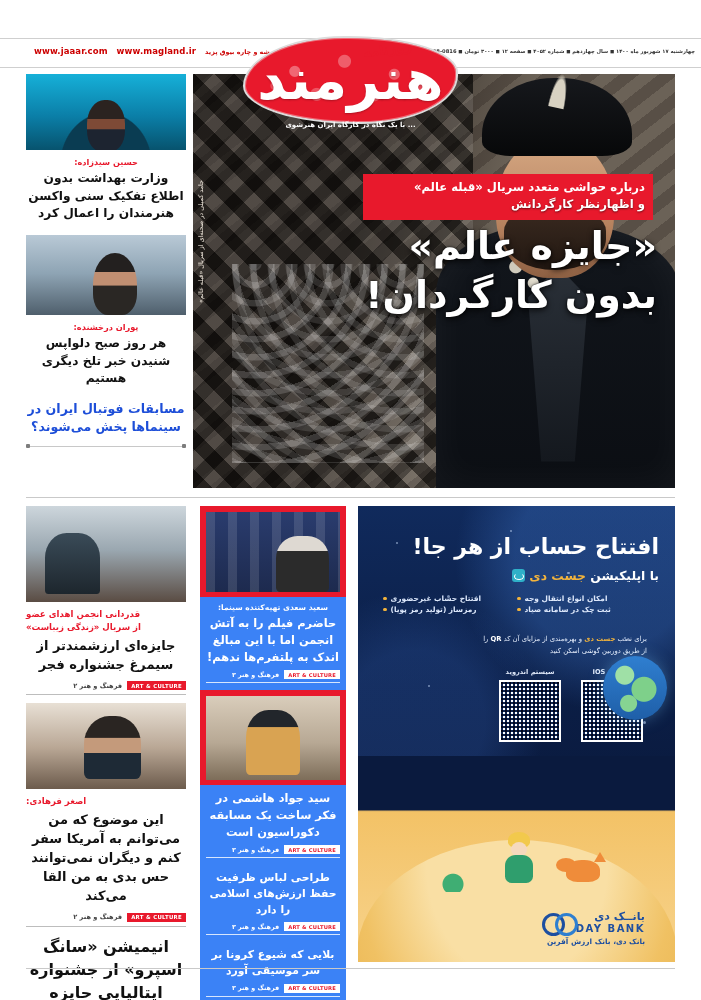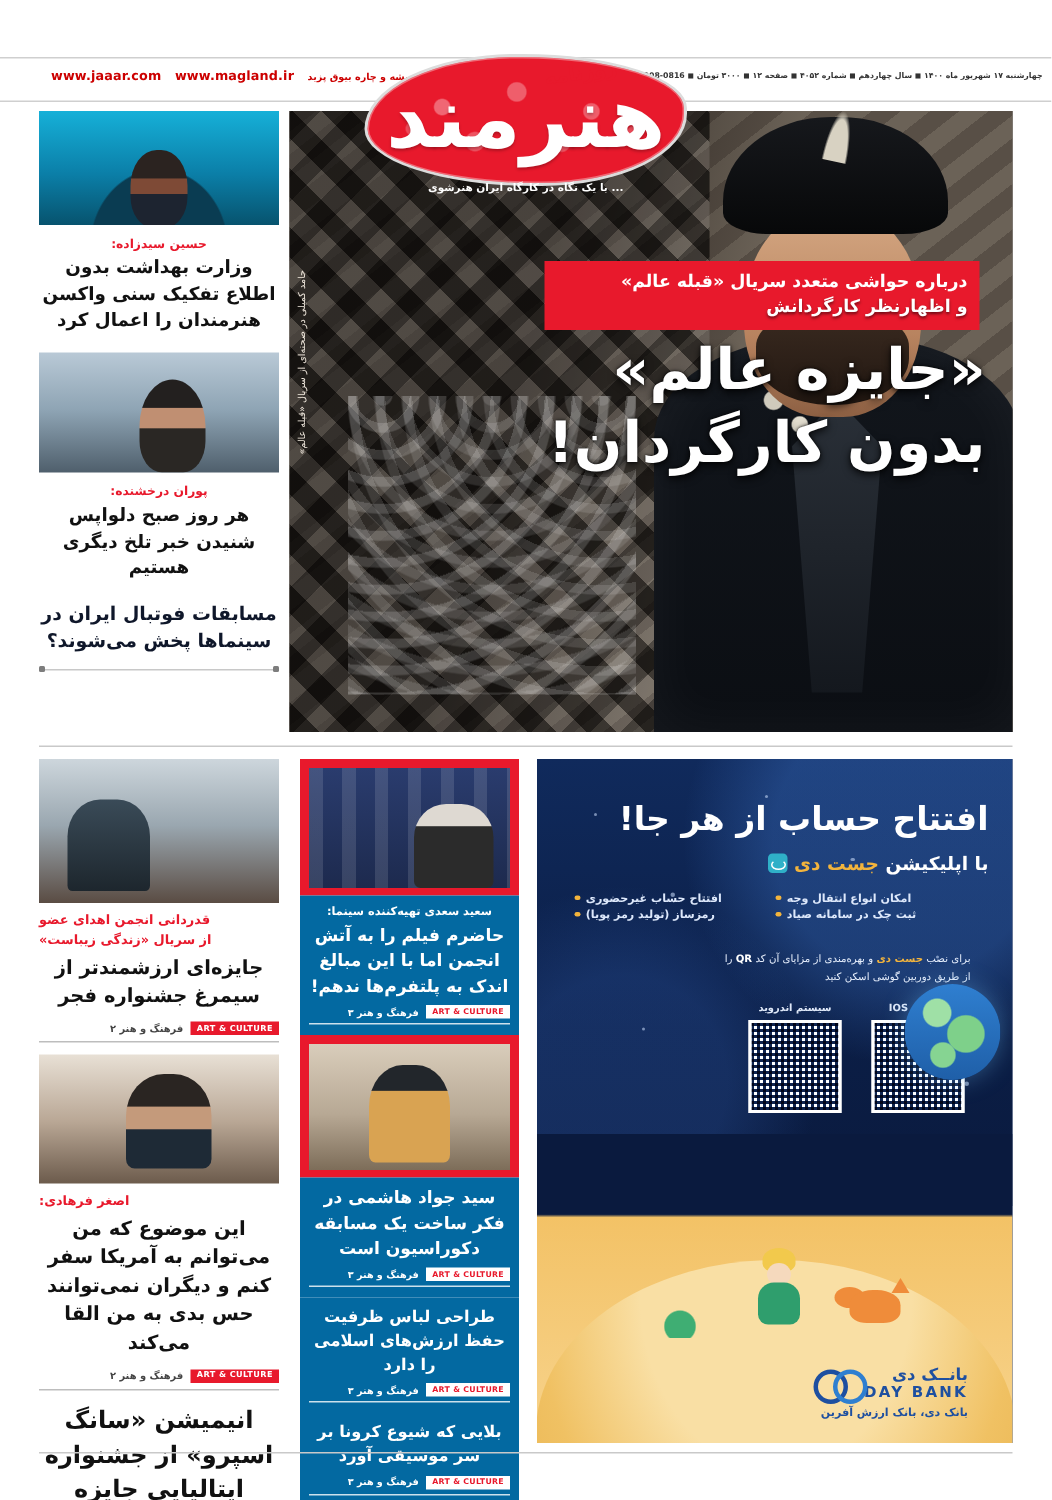--- a/index.html
+++ b/index.html
@@ -99,21 +99,21 @@
   }
   .byline {
     color:#e8192c; font-size:8.2px; font-weight:bold; text-align:center;
     margin:7px 0 3px;
   }
   .lede {
     color:#111; font-size:12.2px; font-weight:bold; line-height:1.45;
     text-align:center; letter-spacing:-.2px;
   }
   .lede-red {
-    color:#0f172a; font-size:12.6px; font-weight:bold; line-height:1.42;
+    color:#1d4ed8; font-size:12.6px; font-weight:bold; line-height:1.42;
     text-align:center; margin-top:12px;
   }
   .dotrule {
     margin:10px 0 0; height:3px; position:relative;
     border-top:1px solid #c8c8c8;
   }
   .dotrule::before,.dotrule::after{
     content:""; position:absolute; top:-2.5px; width:4px;height:4px;
     background:#7d7d7d; border-radius:1px;
   }
@@ -259,21 +259,21 @@
   }
   .tag-en {
     background:#e8192c; color:#fff; font-size:5.4px; font-weight:bold;
     padding:1.5px 4px; letter-spacing:.3px; direction:ltr;
   }
   .tag-fa { color:#444; font-size:6.6px; font-weight:bold; }
   .tagrow-end { flex:1; }
 
   
   .bm-col { position:absolute; left:200px; top:506px; width:146px; }
-  .bm-redbox { background:#0369a1; padding:5px 6px 7px; }
+  .bm-redbox { background:#3b82f6; padding:5px 6px 7px; }
   .bm-photo-frame { background:#e8192c; padding:6px 6px 5px; }
   .ph-presser {
     height:80px; position:relative; overflow:hidden;
     background: linear-gradient(180deg,#2a3c6e 0%, #1d2a4e 100%);
   }
   .ph-presser::before{
     content:""; position:absolute; inset:0;
     background: repeating-linear-gradient(90deg, rgba(255,255,255,.12) 0 9px, transparent 9px 22px);
   }
   .ph-presser::after{

